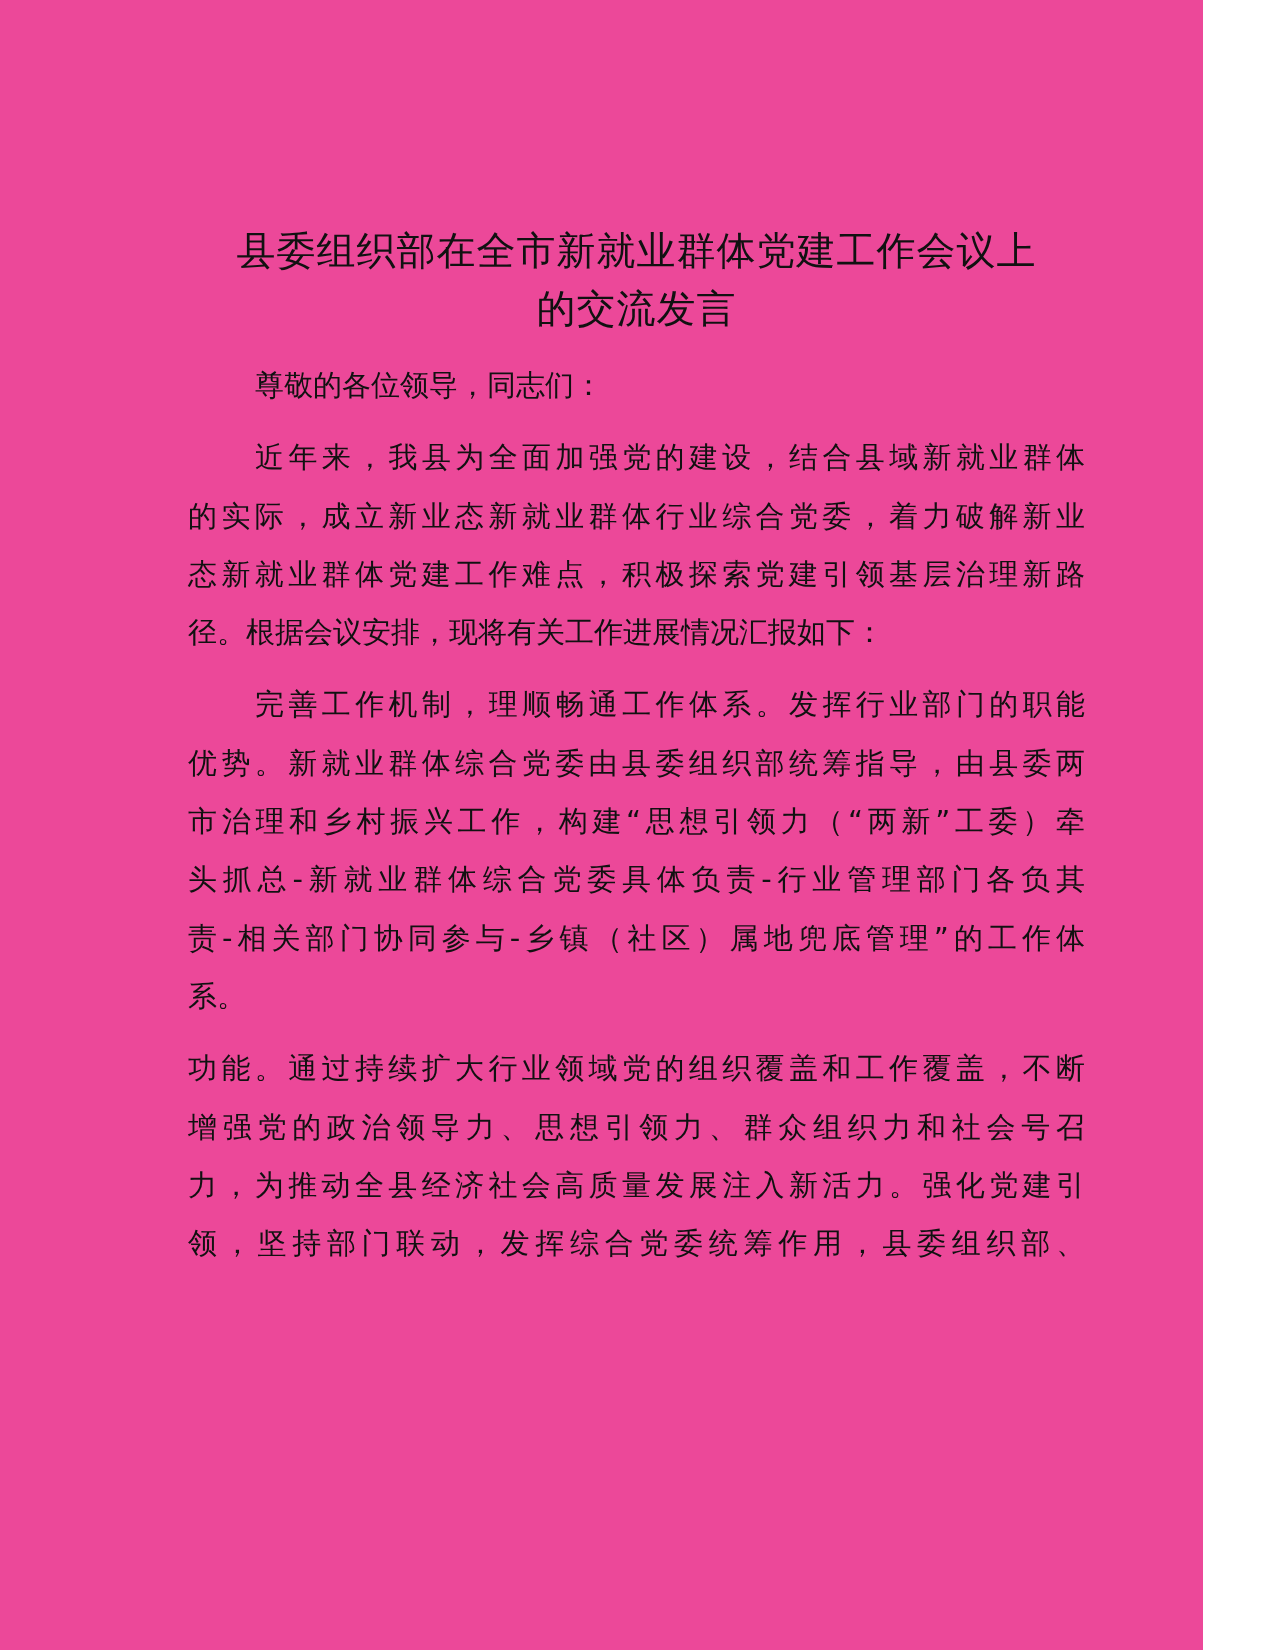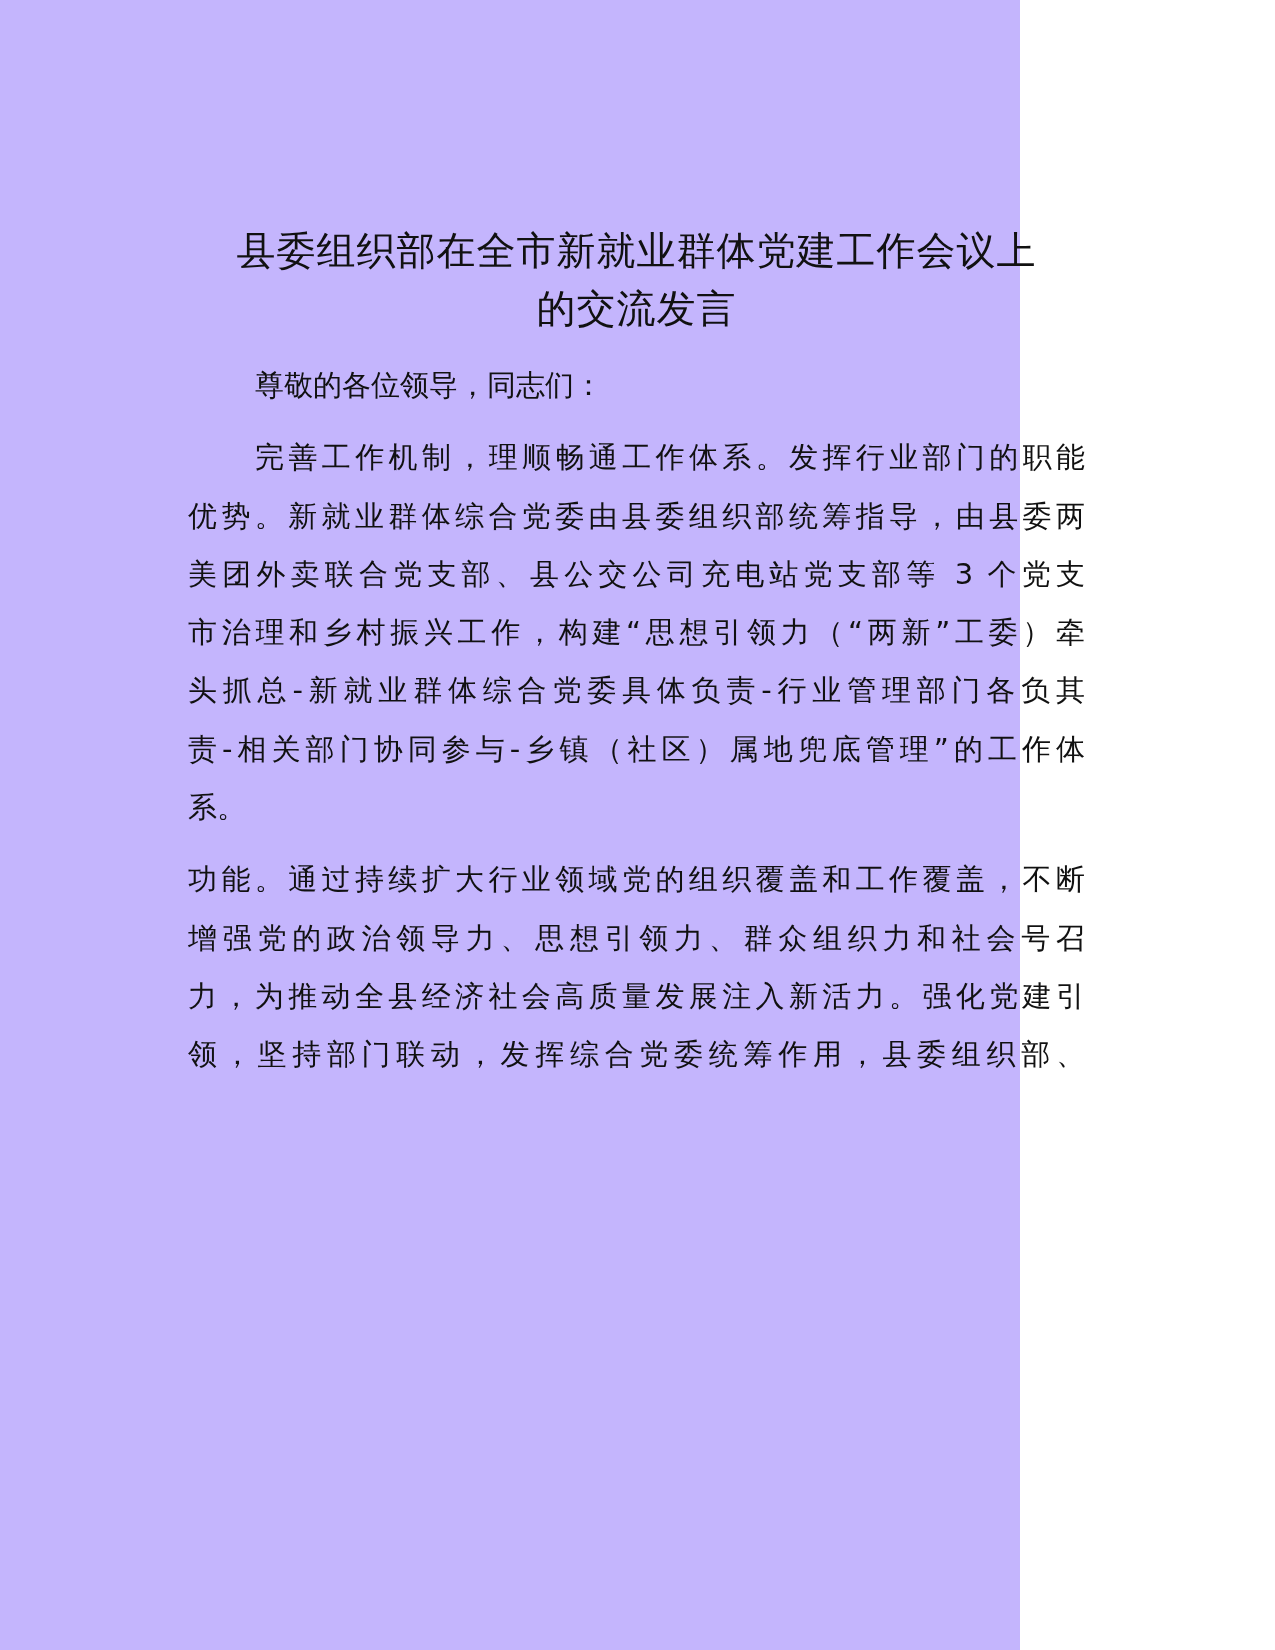--- a/index.html
+++ b/index.html
@@ -1,21 +1,21 @@
 <!DOCTYPE html>
 <html><head>
   <meta charset="utf-8">
   <style>
     html, body { margin: 0; padding: 0; background: #ffffff; }
     body {
       width: 1275px; height: 1650px; position: relative; overflow: hidden;
       font-family: "DejaVu Sans", "Liberation Sans", sans-serif;
       color: #111111;
     }
-    .page { position: absolute; left: 0; top: 0; width: 1020px; height: 1650px; background: #c4b5fd; }
+    .page { position: absolute; left: 0; top: 0; width: 1203px; height: 1650px; background: #ec4899; }
     .title {
       position: absolute; left: 188px; width: 897px; top: 222px;
       text-align: center; font-size: 39px; line-height: 58px; margin: 0; font-weight: normal;
       letter-spacing: 1px;
     }
     .title span { display: block; }
     .body { position: absolute; left: 188px; width: 897px; top: 356px; }
     .para { margin: 0 0 14px 0; }
     .line {
       display: block; height: 58.3px; line-height: 58.3px; font-size: 29px;
@@ -31,25 +31,30 @@
   <h1 class="title">
     <span>县委组织部在全市新就业群体党建工作会议上</span>
     <span>的交流发言</span>
   </h1>
 
   <div class="body">
     <div class="para">
       <span class="line indent last">尊敬的各位领导，同志们：</span>
     </div>
 
+    <div class="para">
+      <span class="line indent">近年来，我县为全面加强党的建设，结合县域新就业群体</span>
+      <span class="line">的实际，成立新业态新就业群体行业综合党委，着力破解新业</span>
+      <span class="line">态新就业群体党建工作难点，积极探索党建引领基层治理新路</span>
+      <span class="line last">径。根据会议安排，现将有关工作进展情况汇报如下：</span>
+    </div>
 
     <div class="para">
       <span class="line indent">完善工作机制，理顺畅通工作体系。发挥行业部门的职能</span>
       <span class="line">优势。新就业群体综合党委由县委组织部统筹指导，由县委两</span>
-      <span class="line">美团外卖联合党支部、县公交公司充电站党支部等 3 个党支</span>
       <span class="line">市治理和乡村振兴工作，构建“思想引领力（“两新”工委）牵</span>
       <span class="line">头抓总-新就业群体综合党委具体负责-行业管理部门各负其</span>
       <span class="line">责-相关部门协同参与-乡镇（社区）属地兜底管理”的工作体</span>
       <span class="line last">系。</span>
     </div>
 
     <div class="para">
       <span class="line">功能。通过持续扩大行业领域党的组织覆盖和工作覆盖，不断</span>
       <span class="line">增强党的政治领导力、思想引领力、群众组织力和社会号召</span>
       <span class="line">力，为推动全县经济社会高质量发展注入新活力。强化党建引</span>

